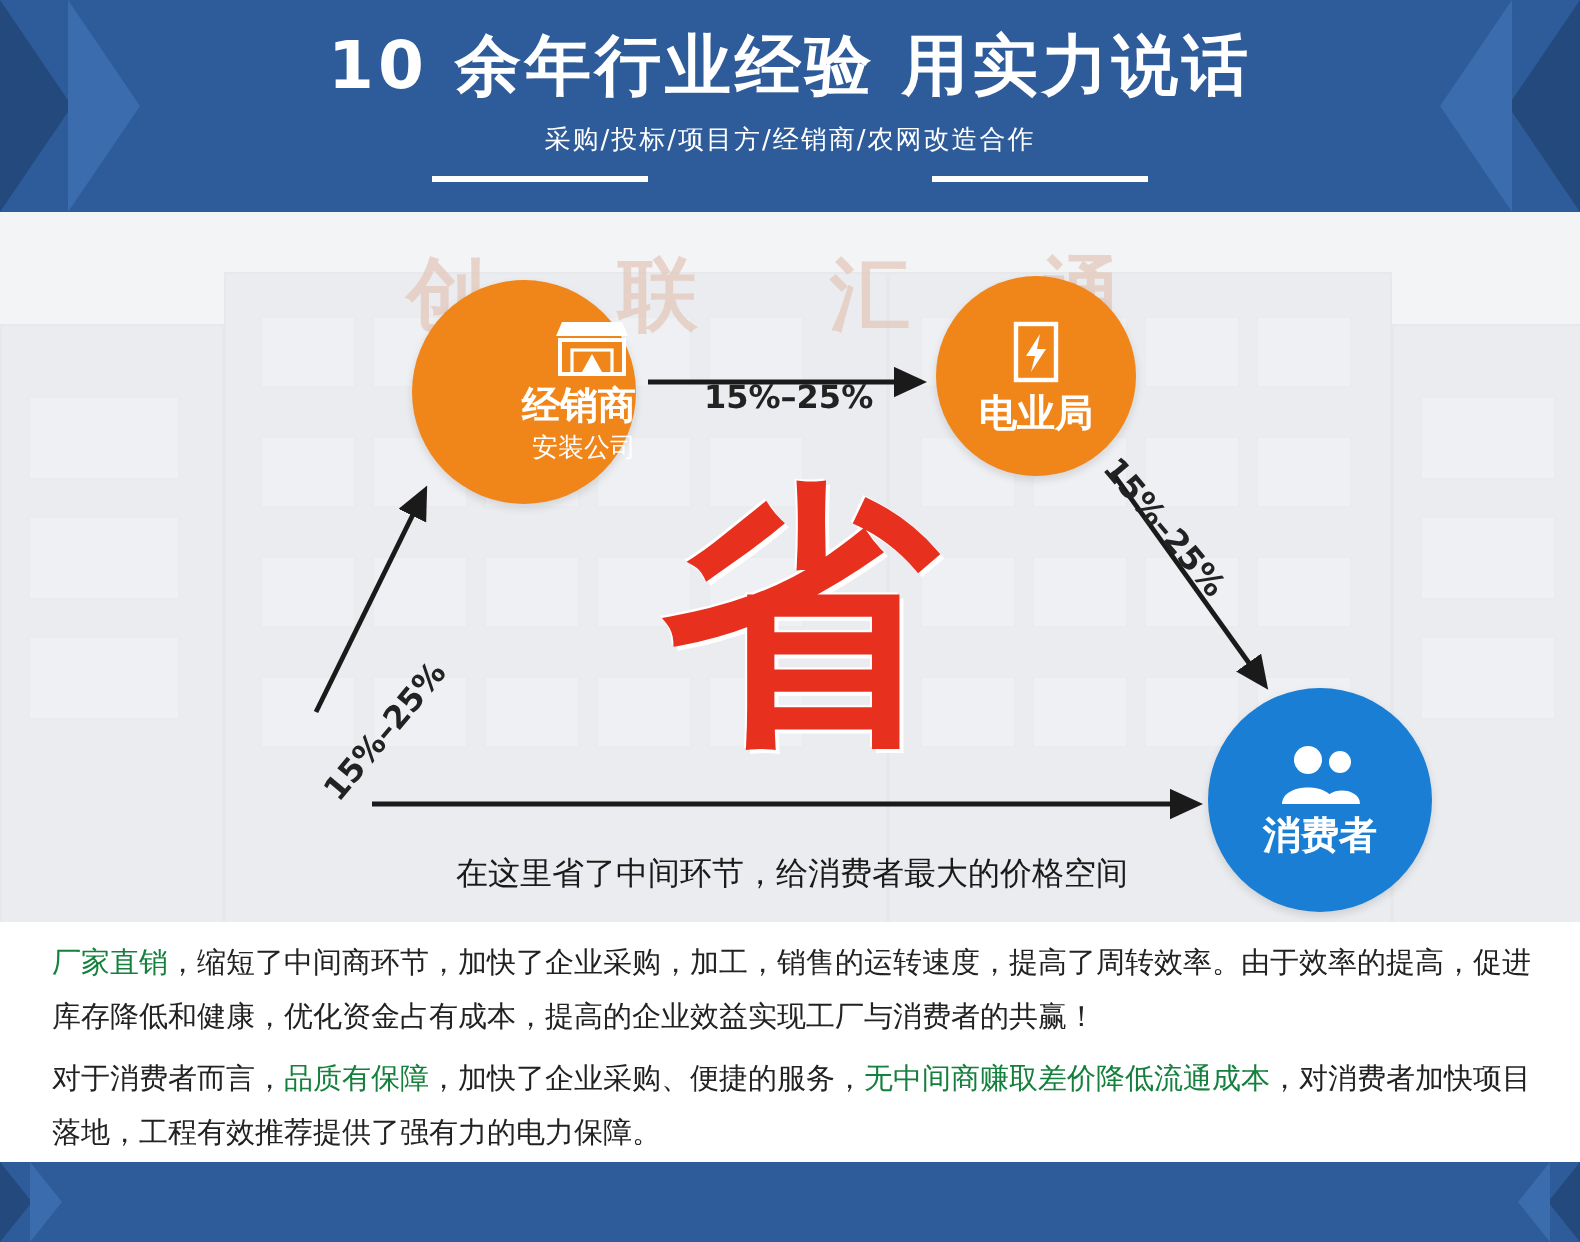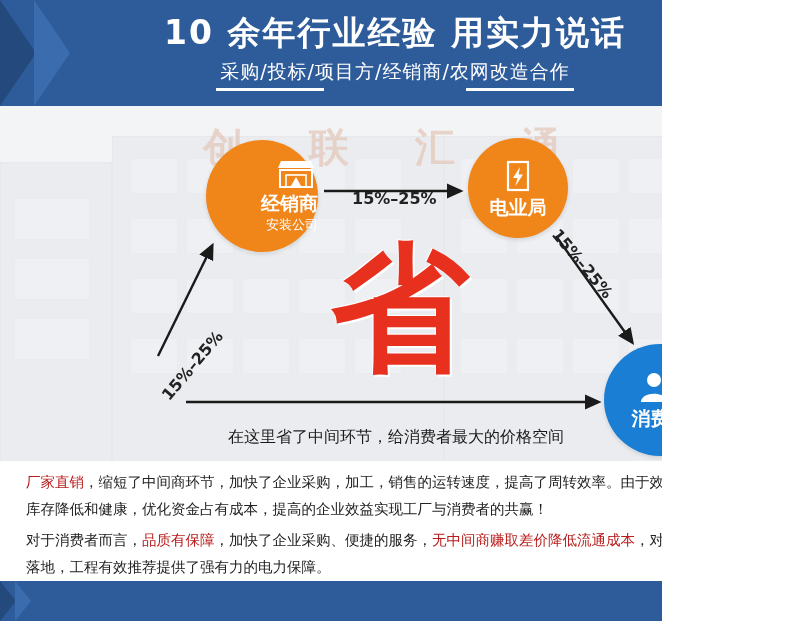--- a/index.html
+++ b/index.html
@@ -5,21 +5,21 @@
   html, body {
     margin: 0;
     padding: 0;
     background: #ffffff;
   }
   body {
     font-family: "DejaVu Sans", "Liberation Sans", sans-serif;
   }
   .page {
     position: relative;
-    width: 662px;
+    width: 790px;
     height: 621px;
     overflow: hidden;
     background: #ffffff;
   }
 
   
   .header {
     position: absolute;
     left: 0; top: 0;
     width: 790px; height: 106px;
@@ -47,21 +47,21 @@
     font-weight: bold;
     letter-spacing: 2px;
     line-height: 42px;
     white-space: nowrap;
   }
   .header-sub {
     position: absolute;
     left: 0; right: 0; top: 58px;
     text-align: center;
     color: #ffffff;
-    font-size: 19px;
+    font-size: 13px;
     line-height: 26px;
     letter-spacing: 1px;
     white-space: nowrap;
   }
   .header-underline {
     position: absolute;
     height: 3px;
     background: #ffffff;
     top: 88px;
   }
@@ -196,21 +196,21 @@
   .para {
     position: absolute;
     left: 26px;
     width: 744px;
     font-size: 14.5px;
     line-height: 27px;
     color: #222222;
   }
   #para1 { top: 8px; }
   #para2 { top: 66px; }
-  .hl { color: #b91c1c; }
+  .hl { color: #15803d; }
 
   
   .footer {
     position: absolute;
     left: 0; top: 581px;
     width: 790px; height: 40px;
     background: #2e5c9a;
     overflow: hidden;
   }
   .footer .fchev {

